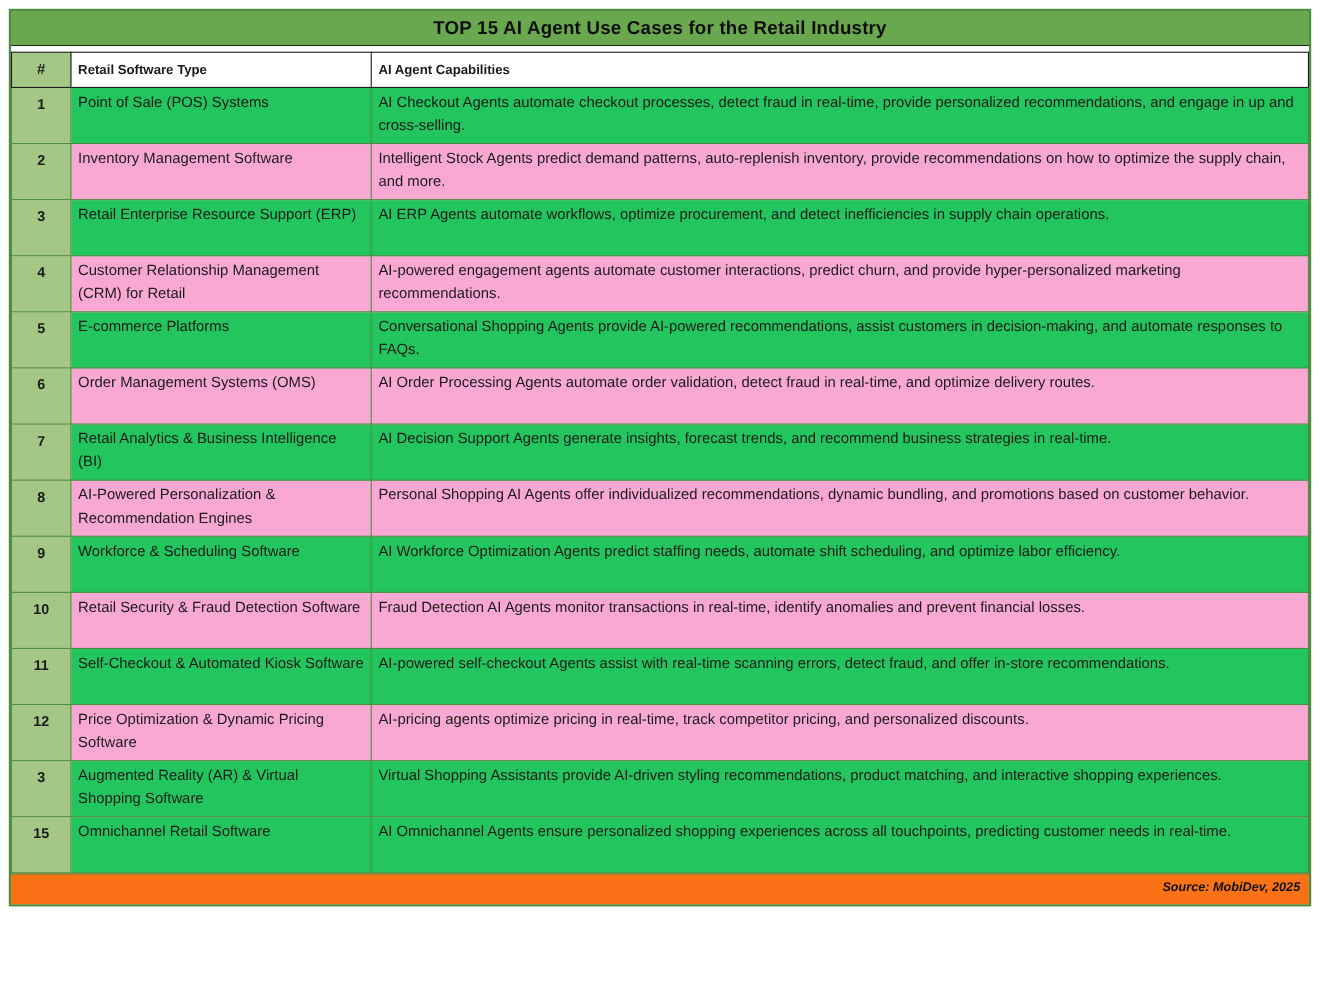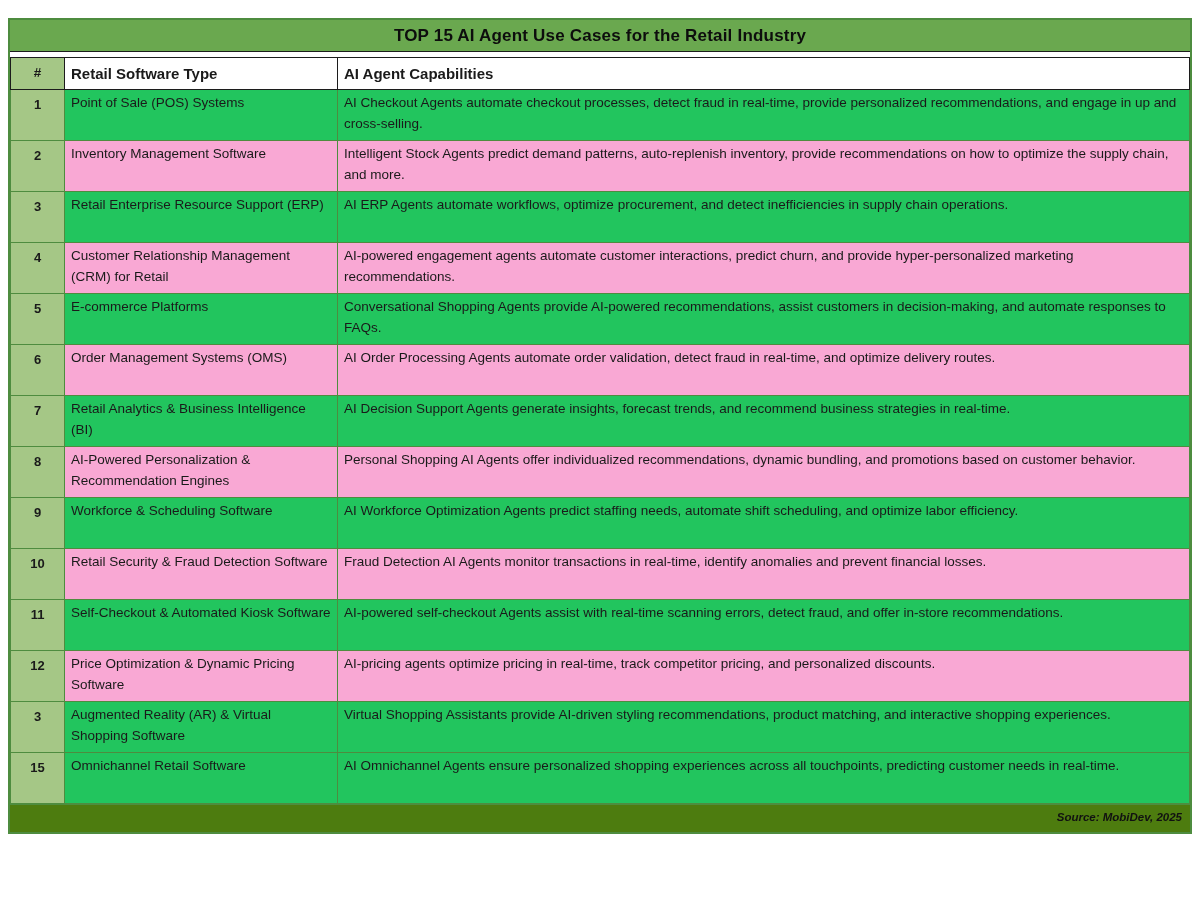--- a/index.html
+++ b/index.html
@@ -5,21 +5,21 @@
   * { margin: 0; padding: 0; box-sizing: border-box; }
   html, body {
     width: 1200px; height: 901px;
     background: #ffffff;
     font-family: "Liberation Sans", "DejaVu Sans", sans-serif;
     color: #1a1a1a;
     overflow: hidden;
   }
   .frame {
     position: absolute;
-    left: 8px; top: 18px;
+    left: 8px; top: 8px;
     width: 1184px;
     border: 2px solid #4E8C3F;
     background: #ffffff;
   }
   .title-bar {
     background: #6AA84F;
     border-bottom: 1px solid #1c1c1c;
     height: 32px;
     display: flex;
     align-items: center;
@@ -45,21 +45,21 @@
   col.c-cap  { width: auto; }
   th, td {
     vertical-align: top;
     text-align: left;
     font-size: 13.5px;
     line-height: 1.55;
     padding: 3px 6px 3px 6px;
   }
   thead th {
     border: 1px solid #1c1c1c;
-    font-size: 15px;
+    font-size: 12px;
     font-weight: bold;
     background: #ffffff;
     height: 32px;
     vertical-align: middle;
     padding-top: 2px; padding-bottom: 2px;
   }
   thead th.num-cell {
     background: #A5C786;
     text-align: center;
     font-size: 13.5px;
@@ -72,21 +72,21 @@
     background: #A5C786;
     text-align: center;
     font-weight: bold;
     font-size: 13px;
     padding-top: 5px;
   }
   tbody tr.stripe td:not(.num-cell) { background: #f9a8d4; }
   tbody tr:not(.stripe) td:not(.num-cell) { background: #22c55e; }
   .footer {
     border-top: 1px solid #4E8C3F;
-    background: #4d7c0f;
+    background: #f97316;
     padding: 4px 8px 6px 8px;
     text-align: right;
     font-size: 11.5px;
     font-style: italic;
     font-weight: bold;
     line-height: 1.5;
     color: #111111;
   }
 </style>
 </head>

